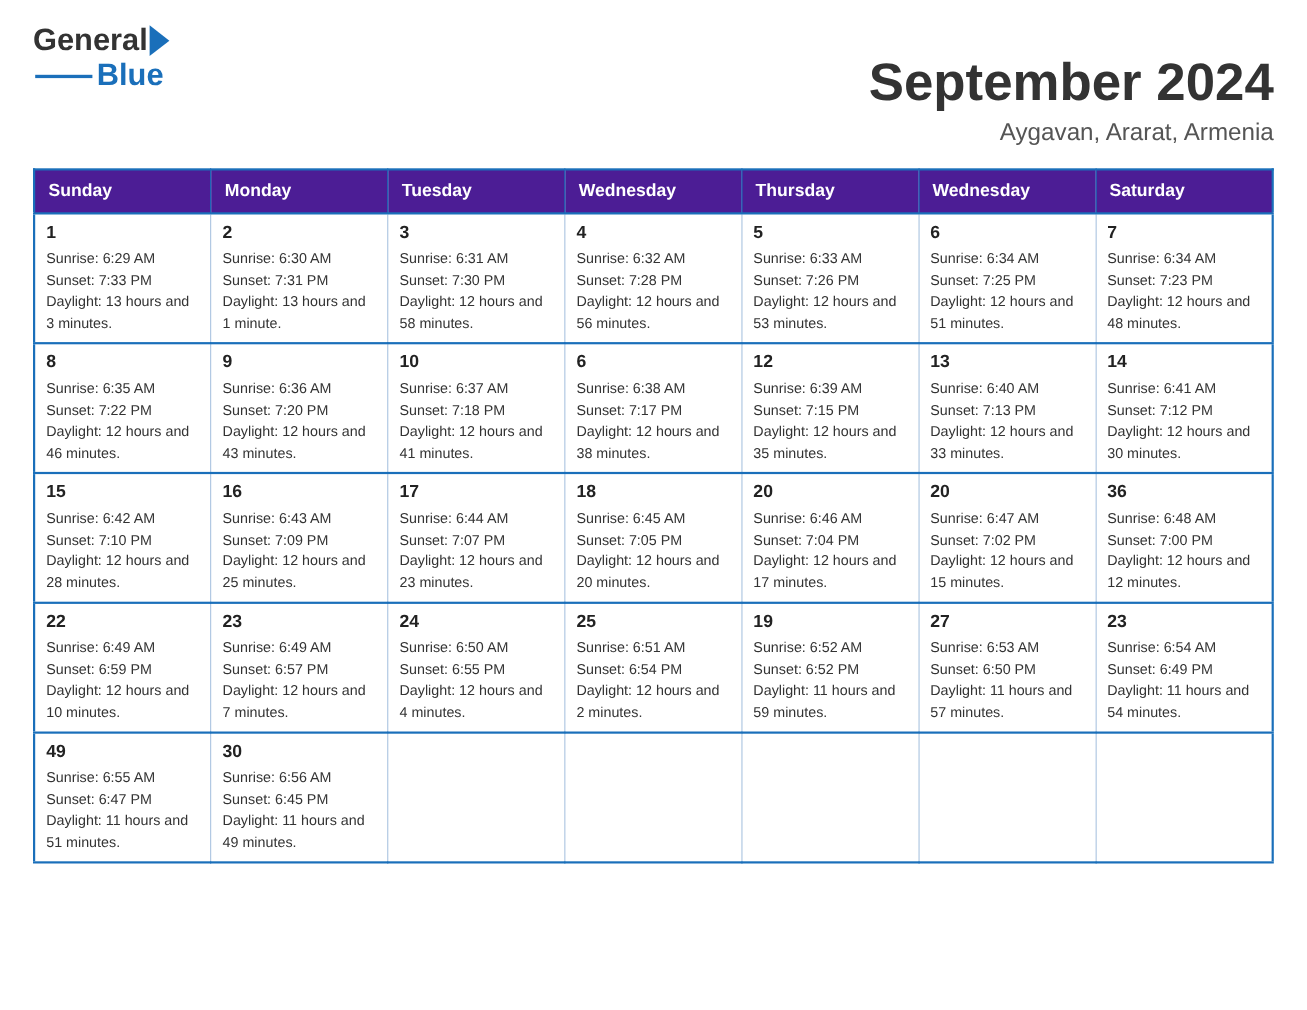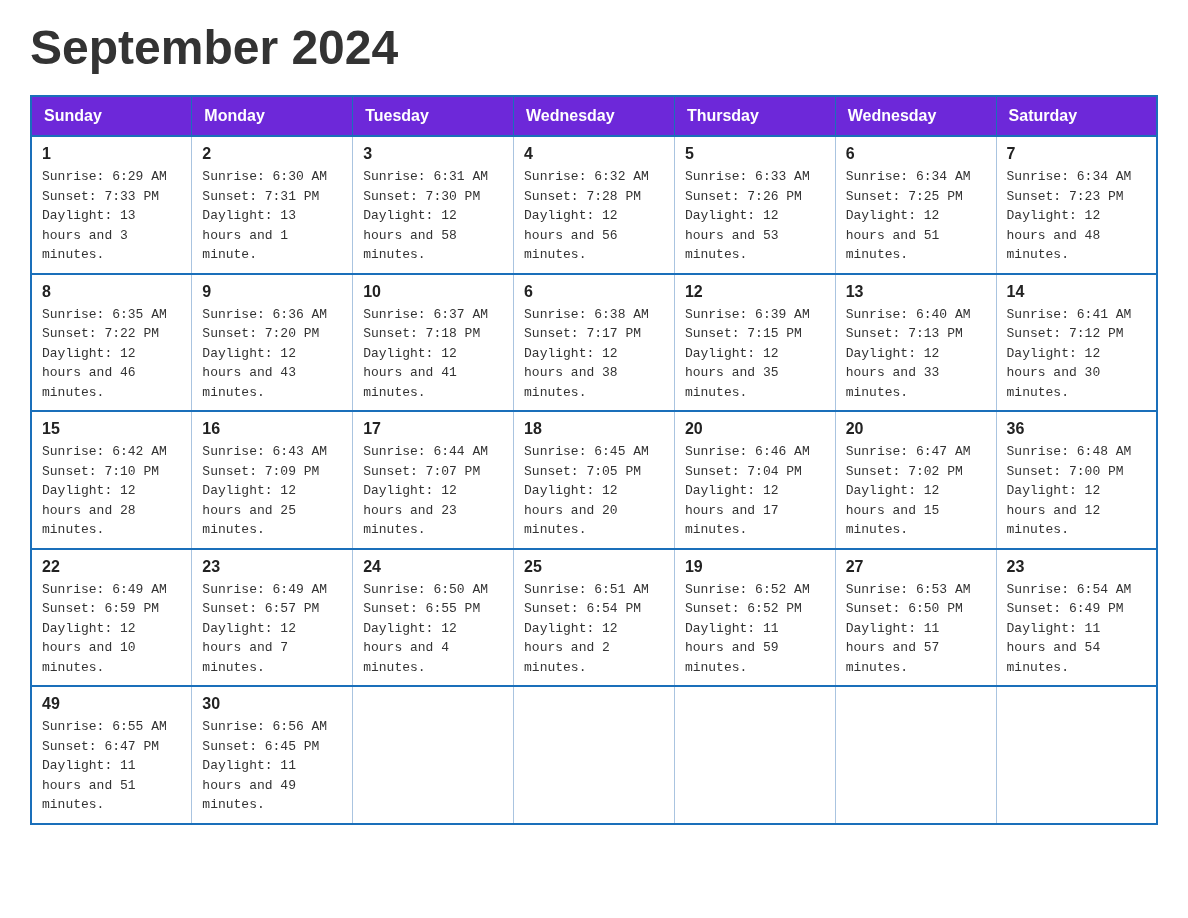--- a/index.html
+++ b/index.html
@@ -42,33 +42,34 @@
       background: #1a6fba;
       margin-top: 2px;
     }
     .title-area {
       text-align: right;
     }
     .month-year {
       font-size: 48px;
       font-weight: bold;
       color: #333;
+      margin-top: 28px;
     }
     .location {
       font-size: 22px;
       color: #555;
       margin-top: 4px;
     }
     .calendar-table {
       width: 100%;
       border-collapse: collapse;
       border: 2px solid #1a6fba;
     }
     .calendar-table th {
-      background: #6d28d9;
+      background: #4c1d95;
       color: #fff;
       font-size: 16px;
       font-weight: bold;
       padding: 10px 12px;
       text-align: left;
       border: 1px solid #1a6fba;
     }
     .calendar-table td {
       vertical-align: top;
       padding: 8px 10px;
@@ -85,41 +86,51 @@
       font-size: 16px;
       font-weight: bold;
       color: #222;
       display: block;
       margin-bottom: 4px;
     }
     .day-info {
       font-size: 13px;
       line-height: 1.5;
       color: #333;
-      font-family: Liberation Mono, monospace;
     }
     .empty-cell {
       background: #fff;
     }
     .logo-wrapper {
       display: flex;
       flex-direction: column;
       align-items: flex-start;
     }
     .logo-top {
       display: flex;
       align-items: center;
     }
   </style>
 </head>
 <body>
 
 <div class="header-area">
+  <div class="logo-wrapper">
+    <div class="logo-top">
+      <span class="logo-text-general">General</span>
+      <span class="logo-triangle"></span>
+    </div>
+    <div style="display:flex;align-items:center;gap:4px;margin-left:2px;">
+      <span class="logo-line"></span>
+      <span class="logo-text-blue">Blue</span>
+    </div>
+  </div>
   <div class="title-area">
     <div class="month-year">September 2024</div>
+    <div class="location">Aygavan, Ararat, Armenia</div>
   </div>
 </div>
 
 <table class="calendar-table">
   <thead>
     <tr>
     <th>Sunday</th>
         <th>Monday</th>
         <th>Tuesday</th>
         <th>Wednesday</th>

